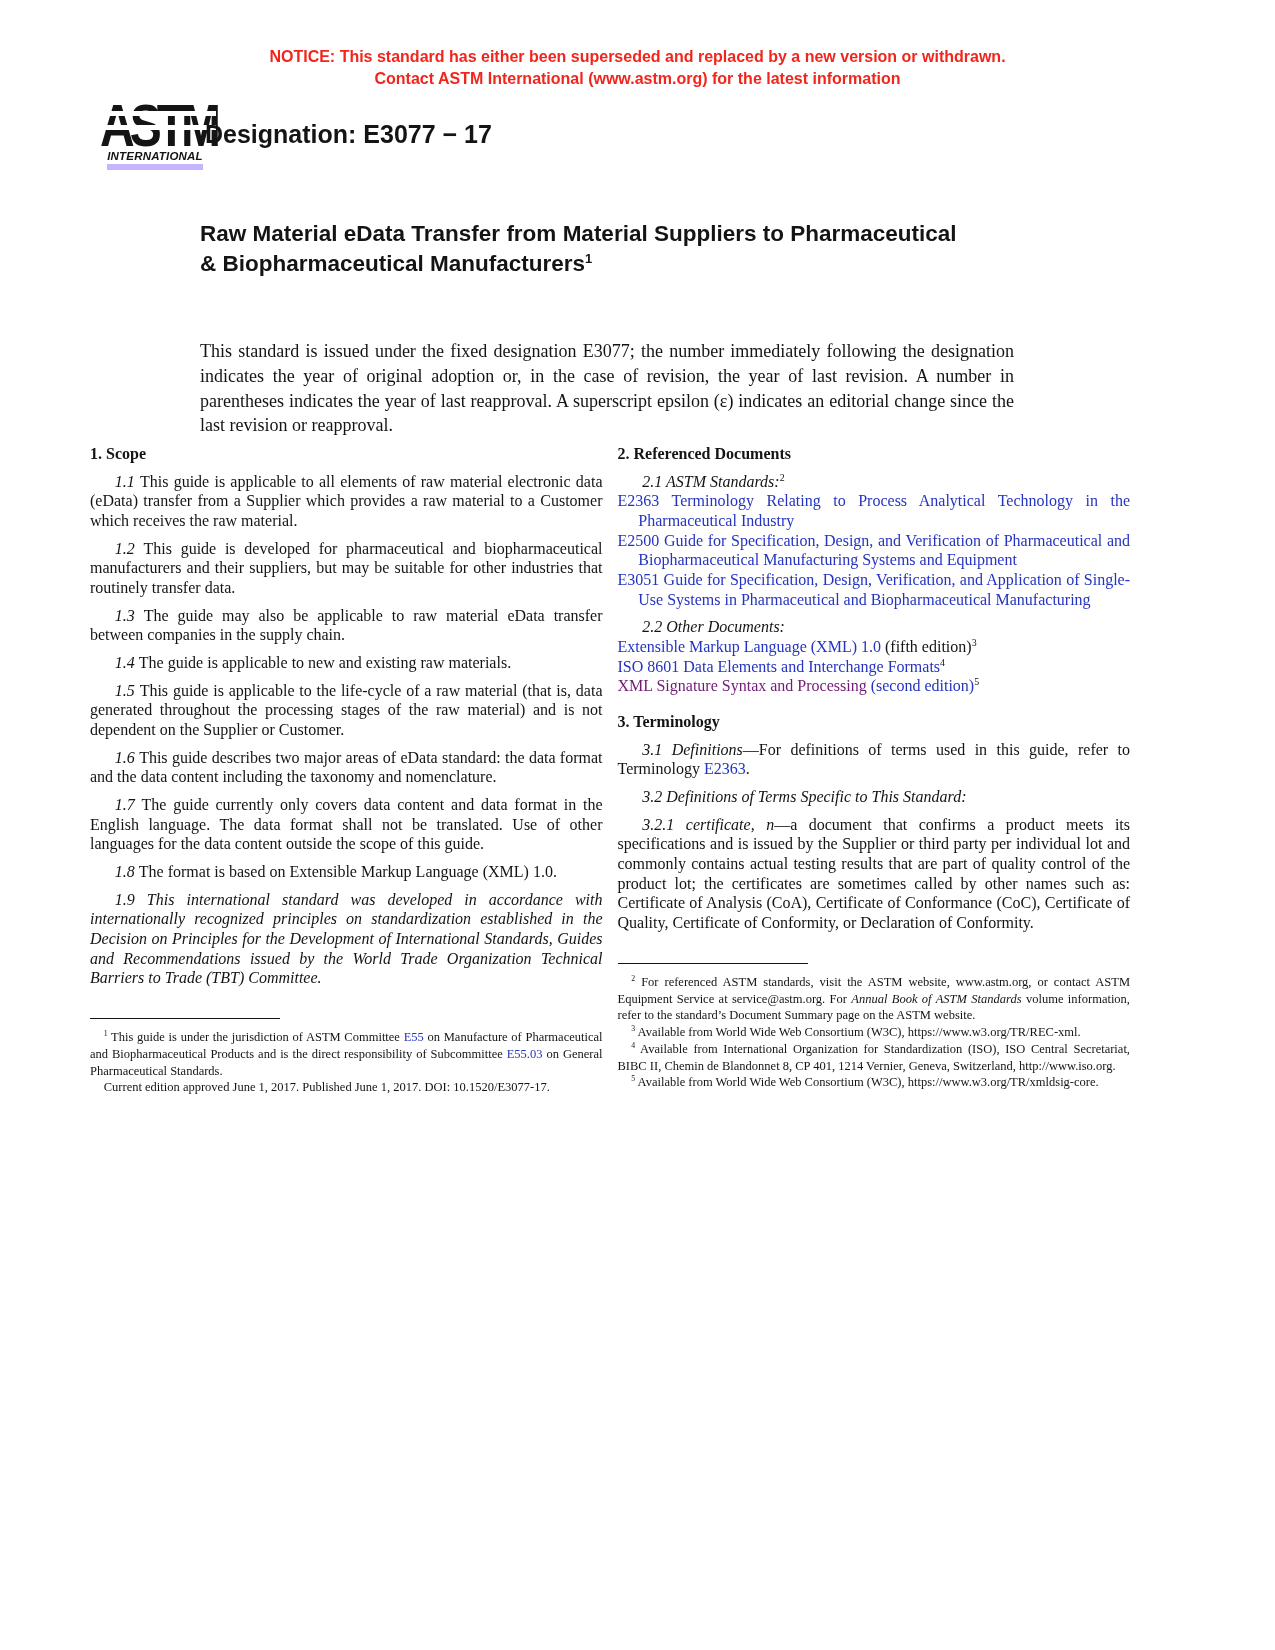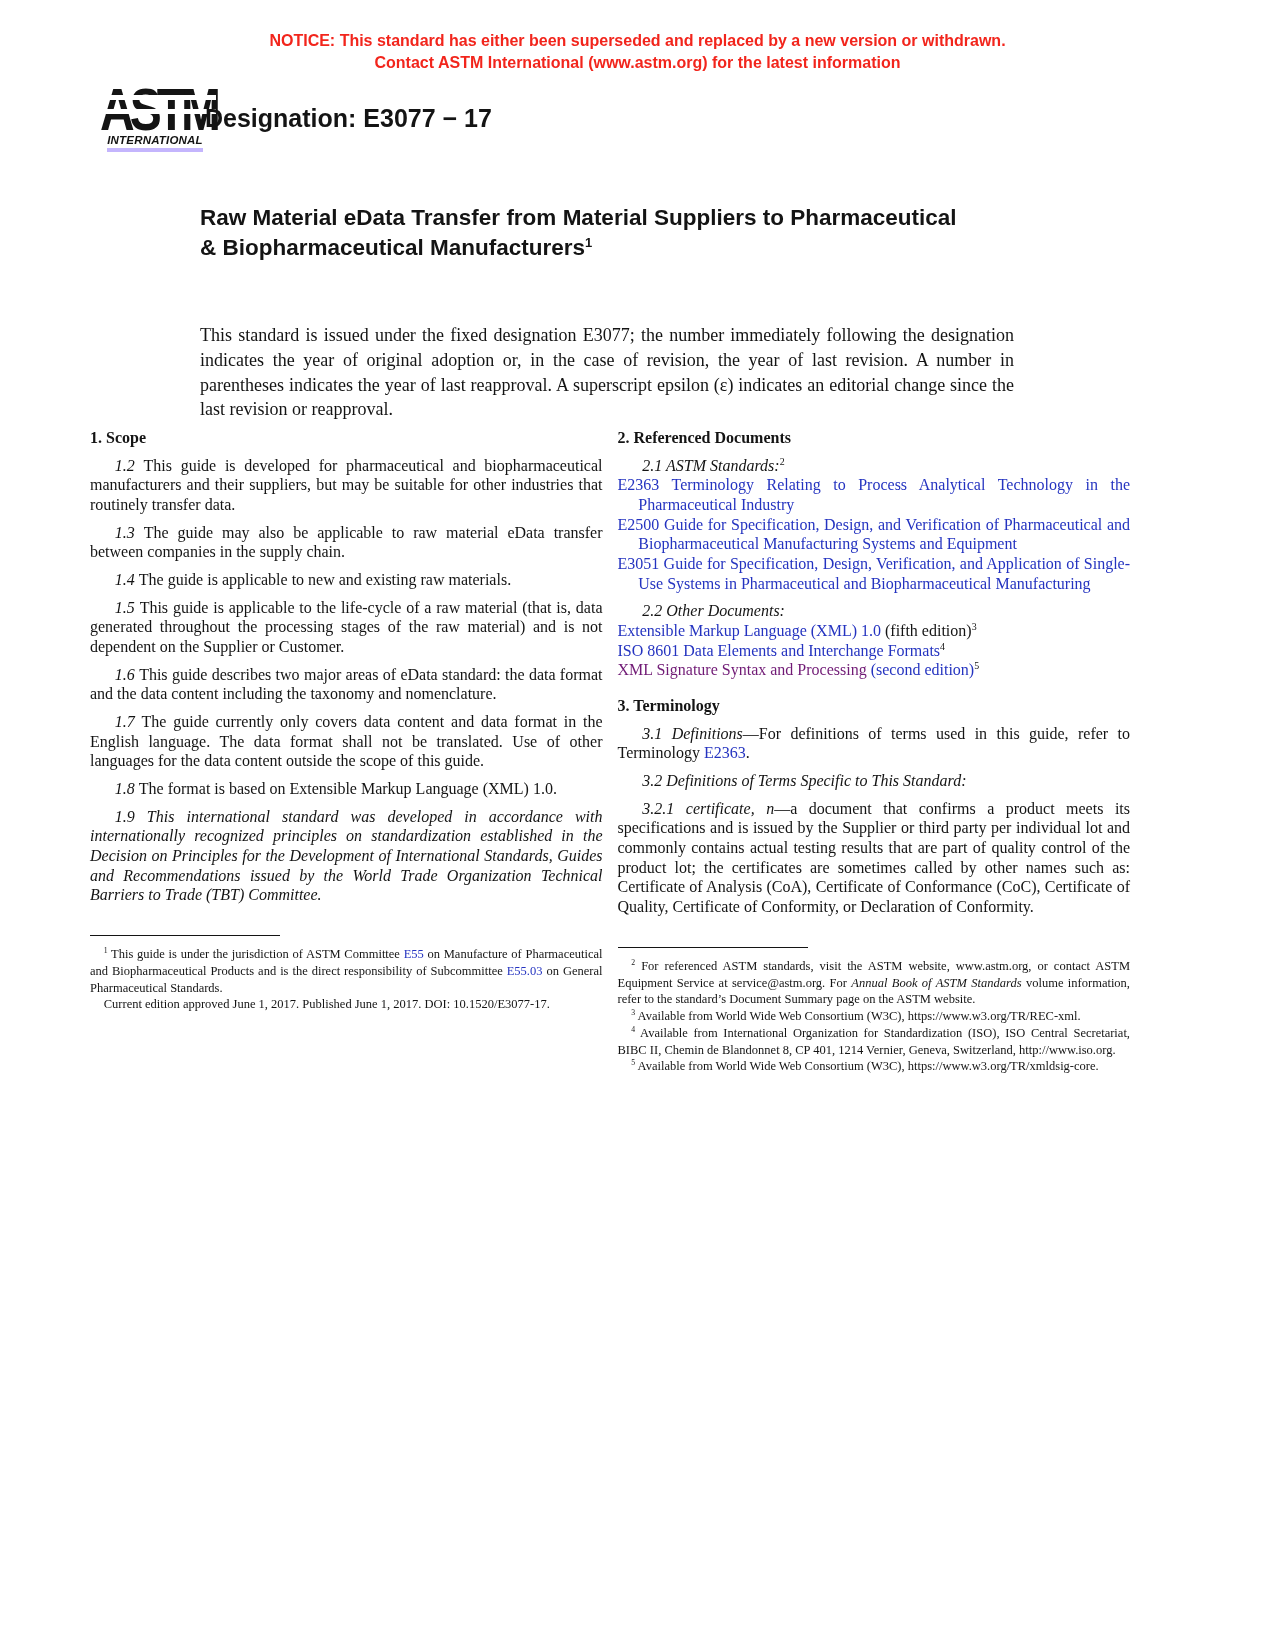--- a/index.html
+++ b/index.html
@@ -1,18 +1,18 @@
 <!DOCTYPE html>
 <html><head>
 <meta charset="utf-8">
 <style>
   * { margin:0; padding:0; box-sizing:border-box; }
   html, body { background:#ffffff; }
   .page {
-    position:relative; width:1275px; height:1344px; margin:0 auto;
+    position:relative; width:1275px; height:1344px; margin:16px auto;
     background:#ffffff; color:#141414;
     font-family:"Liberation Serif", serif; overflow:hidden;
   }
   .notice {
     position:absolute; top:30px; left:0; width:100%;
     text-align:center; color:#f2251c;
     font-family:"Liberation Sans", sans-serif; font-weight:bold;
     font-size:16px; line-height:1.35;
   }
   .logo { position:absolute; left:100px; top:80px; width:110px; text-align:center; }
@@ -20,21 +20,21 @@
   .logo-astm {
     font-family:"Liberation Sans", sans-serif; font-weight:bold;
     font-size:48px; letter-spacing:-5px; line-height:1; display:inline-block;
     transform:scaleY(1.25); transform-origin:top;
   }
   .stripe { position:absolute; left:0; right:0; height:5px; background:#ffffff; }
   .s1 { top:15px; } .s2 { top:29px; }
   .logo-intl {
     font-family:"Liberation Sans", sans-serif; font-weight:bold; font-style:italic;
     font-size:11.5px; letter-spacing:0.2px; margin-top:6px; padding-bottom:2px;
-    border-bottom:4px solid #c4b5fd; display:inline-block;
+    border-bottom:6px solid #c4b5fd; display:inline-block;
   }
   .designation {
     position:absolute; left:205px; top:104px;
     font-family:"Liberation Sans", sans-serif; font-weight:bold; font-size:25px;
   }
   .title-block {
     position:absolute; left:200px; top:203px; width:770px;
     font-family:"Liberation Sans", sans-serif; font-weight:bold;
   }
   .title-kicker { font-size:17.5px; margin-bottom:5px; }
@@ -88,20 +88,21 @@
   <div class="title-block">
     <div class="title-main"><span>Raw Material eData Transfer from Material Suppliers to Pharmaceutical &amp; Biopharmaceutical Manufacturers</span><sup>1</sup></div>
   </div>
 
   <div class="issuance"><span>This standard is issued under the fixed designation E3077; the number immediately following the designation indicates the year of original adoption or, in the case of revision, the year of last revision. A number in parentheses indicates the year of last reapproval. A superscript epsilon (ε) indicates an editorial change since the last revision or reapproval.</span></div>
 
   <div class="columns">
 
     <div class="col">
       <h2 class="sec">1. Scope</h2>
+      <p class="para"><span class="seg-italic">1.1 </span><span>This guide is applicable to all elements of raw material electronic data (eData) transfer from a Supplier which provides a raw material to a Customer which receives the raw material.</span></p>
       <p class="para"><span class="seg-italic">1.2 </span><span>This guide is developed for pharmaceutical and biopharmaceutical manufacturers and their suppliers, but may be suitable for other industries that routinely transfer data.</span></p>
       <p class="para"><span class="seg-italic">1.3 </span><span>The guide may also be applicable to raw material eData transfer between companies in the supply chain.</span></p>
       <p class="para"><span class="seg-italic">1.4 </span><span>The guide is applicable to new and existing raw materials.</span></p>
       <p class="para"><span class="seg-italic">1.5 </span><span>This guide is applicable to the life-cycle of a raw material (that is, data generated throughout the processing stages of the raw material) and is not dependent on the Supplier or Customer.</span></p>
       <p class="para"><span class="seg-italic">1.6 </span><span>This guide describes two major areas of eData standard: the data format and the data content including the taxonomy and nomenclature.</span></p>
       <p class="para"><span class="seg-italic">1.7 </span><span>The guide currently only covers data content and data format in the English language. The data format shall not be translated. Use of other languages for the data content outside the scope of this guide.</span></p>
       <p class="para"><span class="seg-italic">1.8 </span><span>The format is based on Extensible Markup Language (XML) 1.0.</span></p>
       <p class="para"><span class="seg-italic">1.9 </span><span class="seg-italic">This international standard was developed in accordance with internationally recognized principles on standardization established in the Decision on Principles for the Development of International Standards, Guides and Recommendations issued by the World Trade Organization Technical Barriers to Trade (TBT) Committee.</span></p>
       <div class="fnrule"></div>
       <p class="fn"><sup>1</sup><span> This guide is under the jurisdiction of ASTM Committee </span><span class="seg-link">E55</span><span> on Manufacture of Pharmaceutical and Biopharmaceutical Products and is the direct responsibility of Subcommittee </span><span class="seg-link">E55.03</span><span> on General Pharmaceutical Standards.</span></p>

